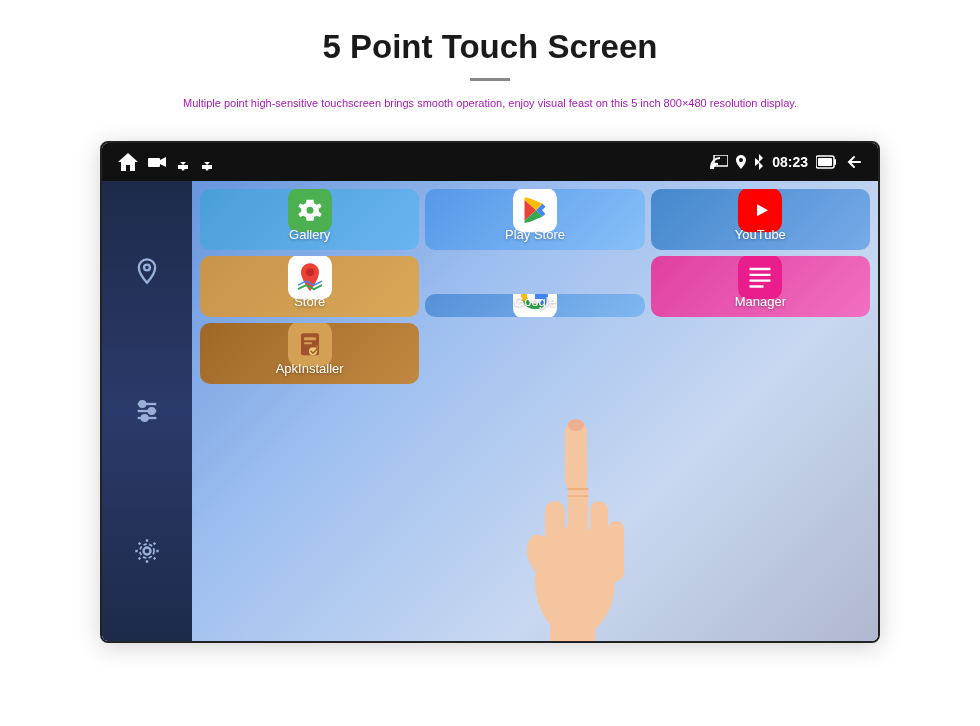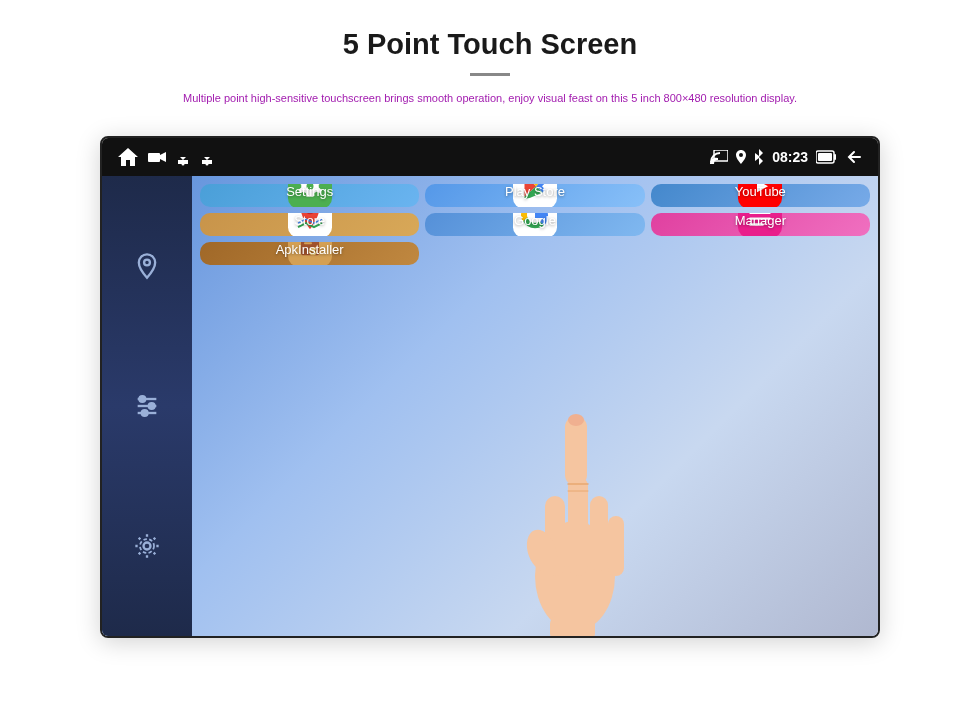--- a/index.html
+++ b/index.html
@@ -13,21 +13,21 @@
       align-items: center;
     }
 
     .page-header {
       text-align: center;
       padding: 28px 80px 18px;
       width: 100%;
     }
 
     .page-title {
-      font-size: 29px;
+      font-size: 33px;
       font-weight: 800;
       color: #1a1a1a;
       margin-bottom: 12px;
     }
 
     .title-divider {
       width: 40px;
       height: 3px;
       background: #888;
       margin: 0 auto 14px;
@@ -171,20 +171,21 @@
     }
 
     
     .tile-voice {
       background: linear-gradient(135deg, #b87838 0%, #c89050 100%);
     }
 
     
     .tile-google {
       background: linear-gradient(135deg, #5590d8 0%, #80b8f0 100%);
+      margin-top: 38px;
     }
 
     
     .tile-manager {
       background: linear-gradient(135deg, #e040a0 0%, #f070c0 100%);
     }
 
     
     .tile-apk {
       background: linear-gradient(135deg, #a06828 0%, #c08840 100%);
@@ -381,21 +382,21 @@
       <div class="app-grid">
 
         <div class="app-tile tile-settings">
           <div class="app-icon-container">
             <div class="icon-settings">
               <svg width="28" height="28" viewBox="0 0 24 24" fill="white">
                 <path d="M12 15a3 3 0 1 1 0-6 3 3 0 0 1 0 6zm7.5-3c0-.4 0-.8-.05-1.2l2.6-2-1.5-2.6-3 1.1a6.9 6.9 0 0 0-2.1-1.2L15 3h-6l-.45 3.1a7 7 0 0 0-2.1 1.2l-3-1.1L2 8.8l2.55 2A7 7 0 0 0 4.5 12c0 .4 0 .8.05 1.2l-2.6 2 1.5 2.6 3-1.1a6.9 6.9 0 0 0 2.1 1.2L9 21h6l.45-3.1a7 7 0 0 0 2.1-1.2l3 1.1 1.5-2.6-2.55-2c.05-.4.05-.8.05-1.2z"></path>
               </svg>
             </div>
           </div>
-          <span class="app-tile-label">Settings</span>
+          <span class="app-tile-label">Gallery</span>
         </div>
 
         <div class="app-tile tile-playstore">
           <div class="app-icon-container">
             <div class="icon-playstore">
               <svg width="28" height="28" viewBox="0 0 24 24">
                 <path d="M3 3l10 9-10 9V3z" fill="#ea4335"></path>
                 <path d="M3 3l10 9 5.5-5.5L8 2l-5-1z" fill="#fbbc04"></path>
                 <path d="M3 21l10-9 5.5 5.5L8 22l-5 1z" fill="#34a853"></path>
                 <path d="M13 12l5.5-5.5L21 9l-3 3 3 3-2.5 2.5L13 12z" fill="#4285f4"></path>

